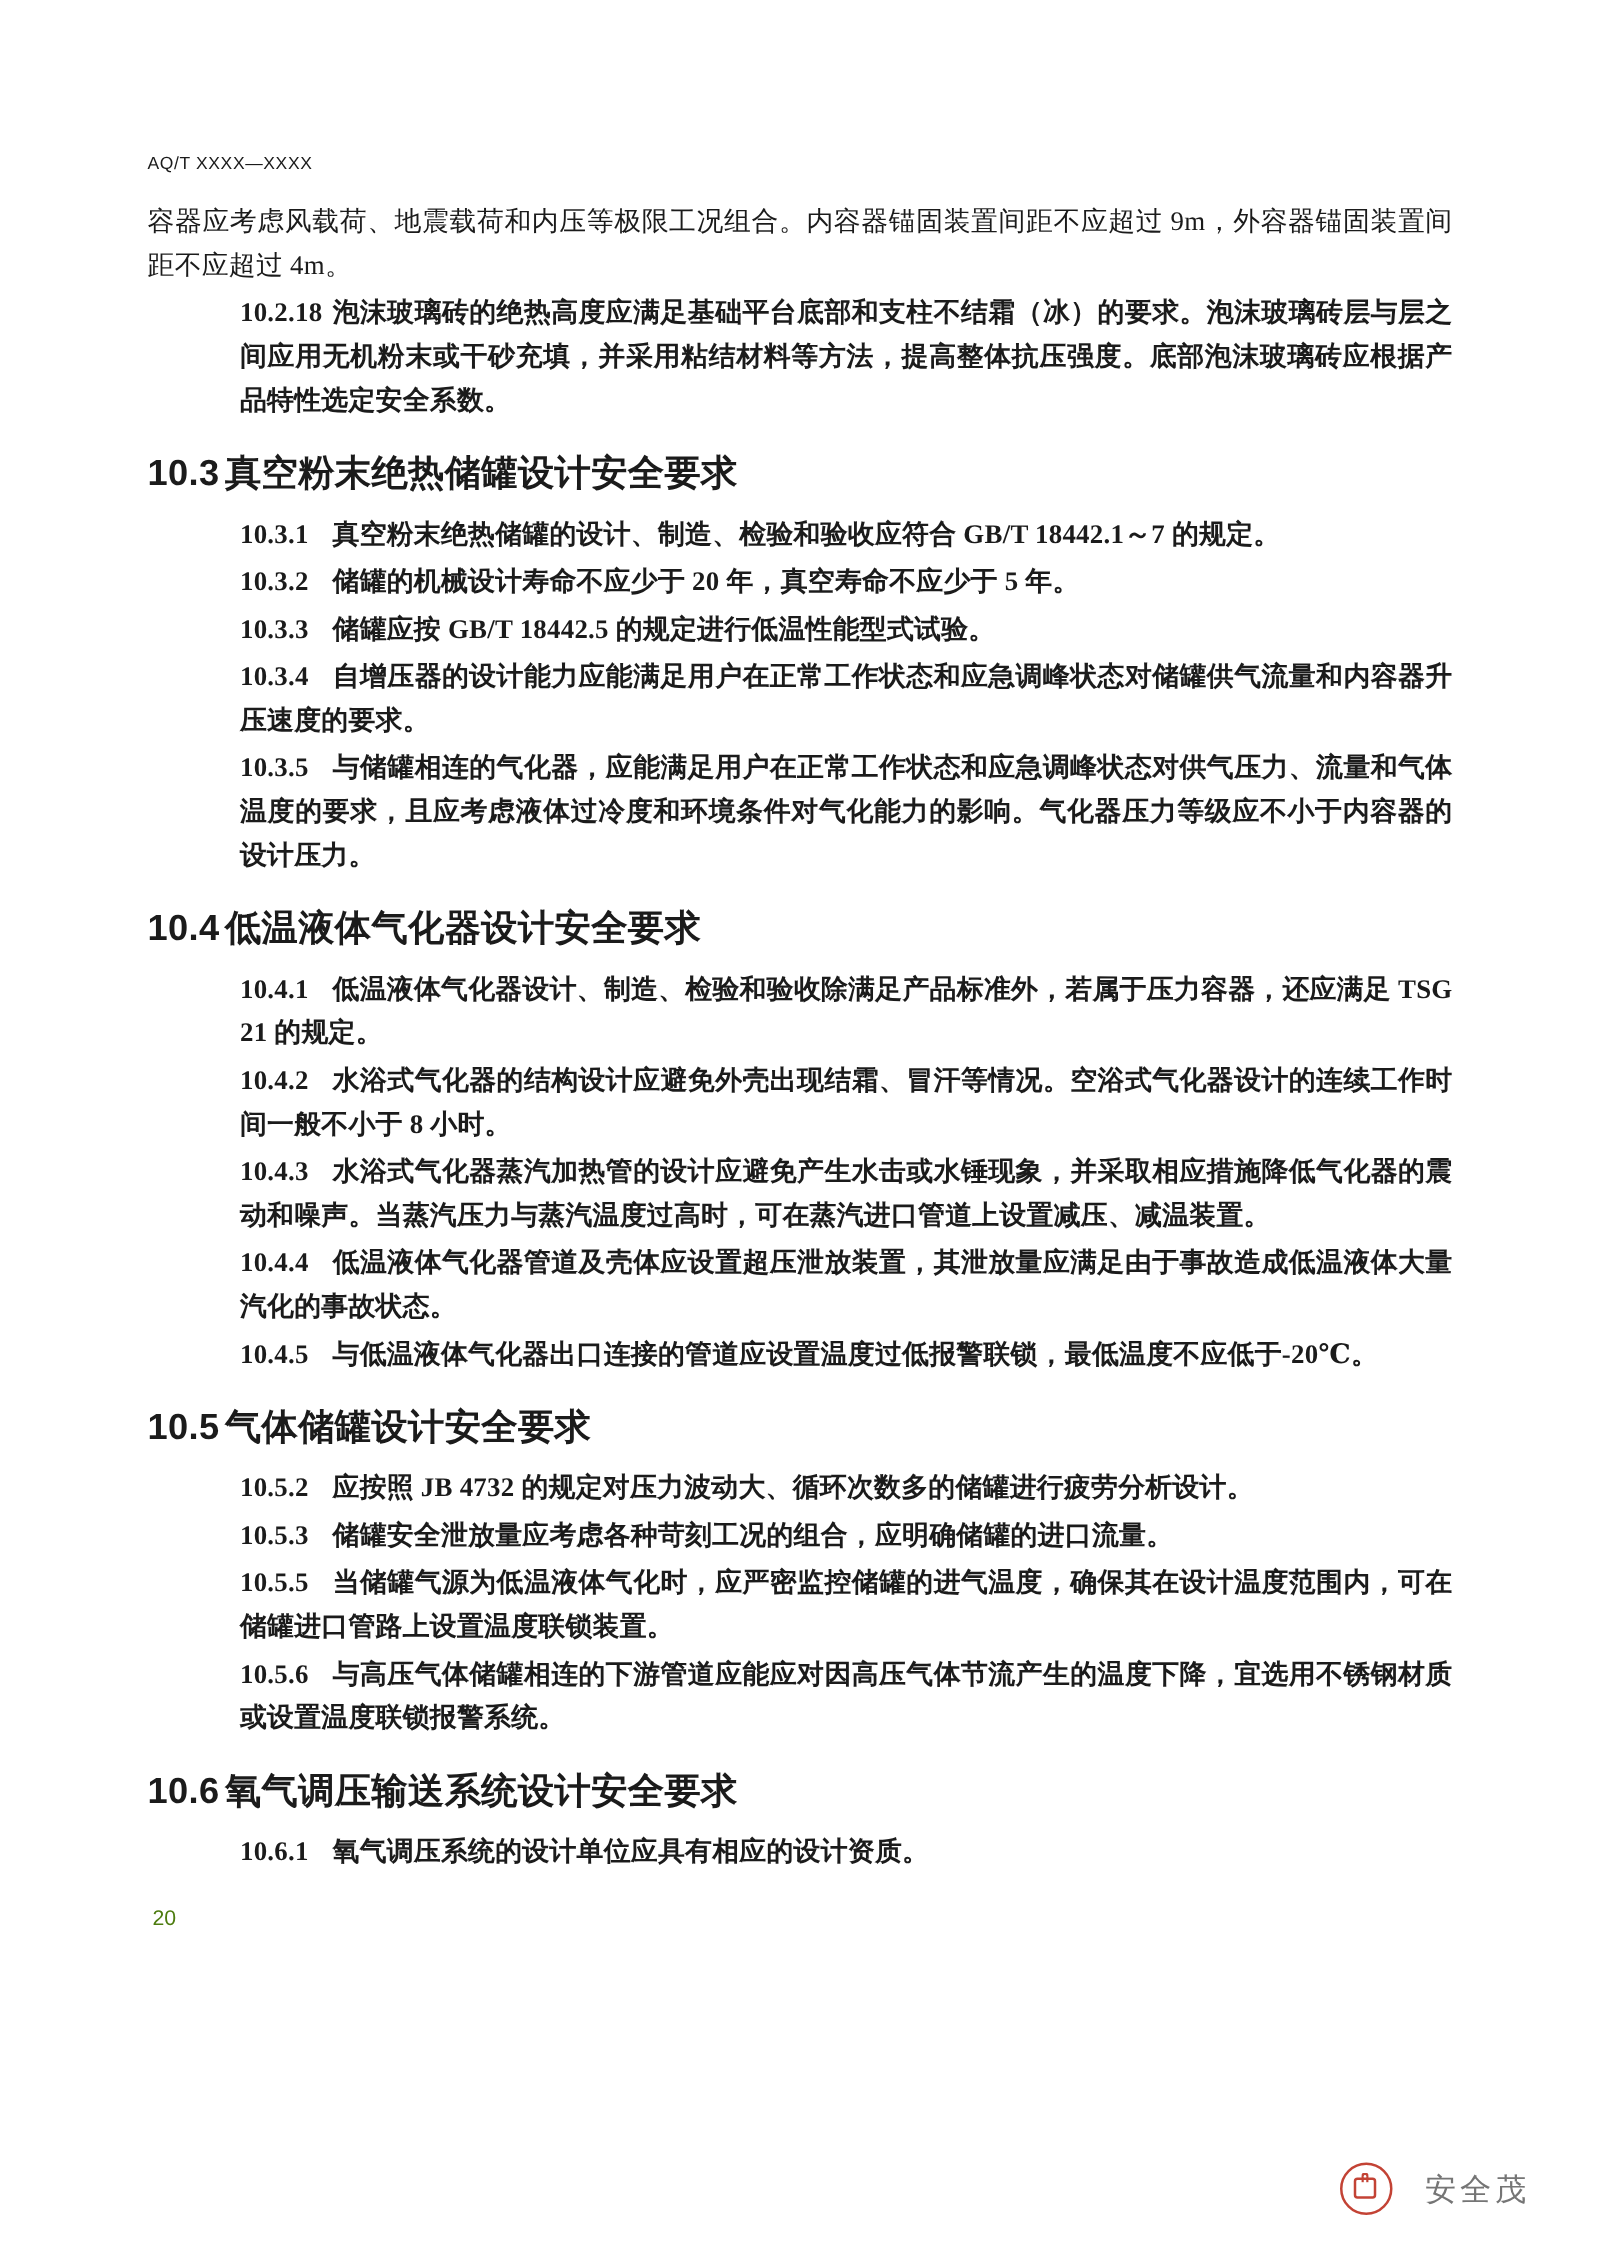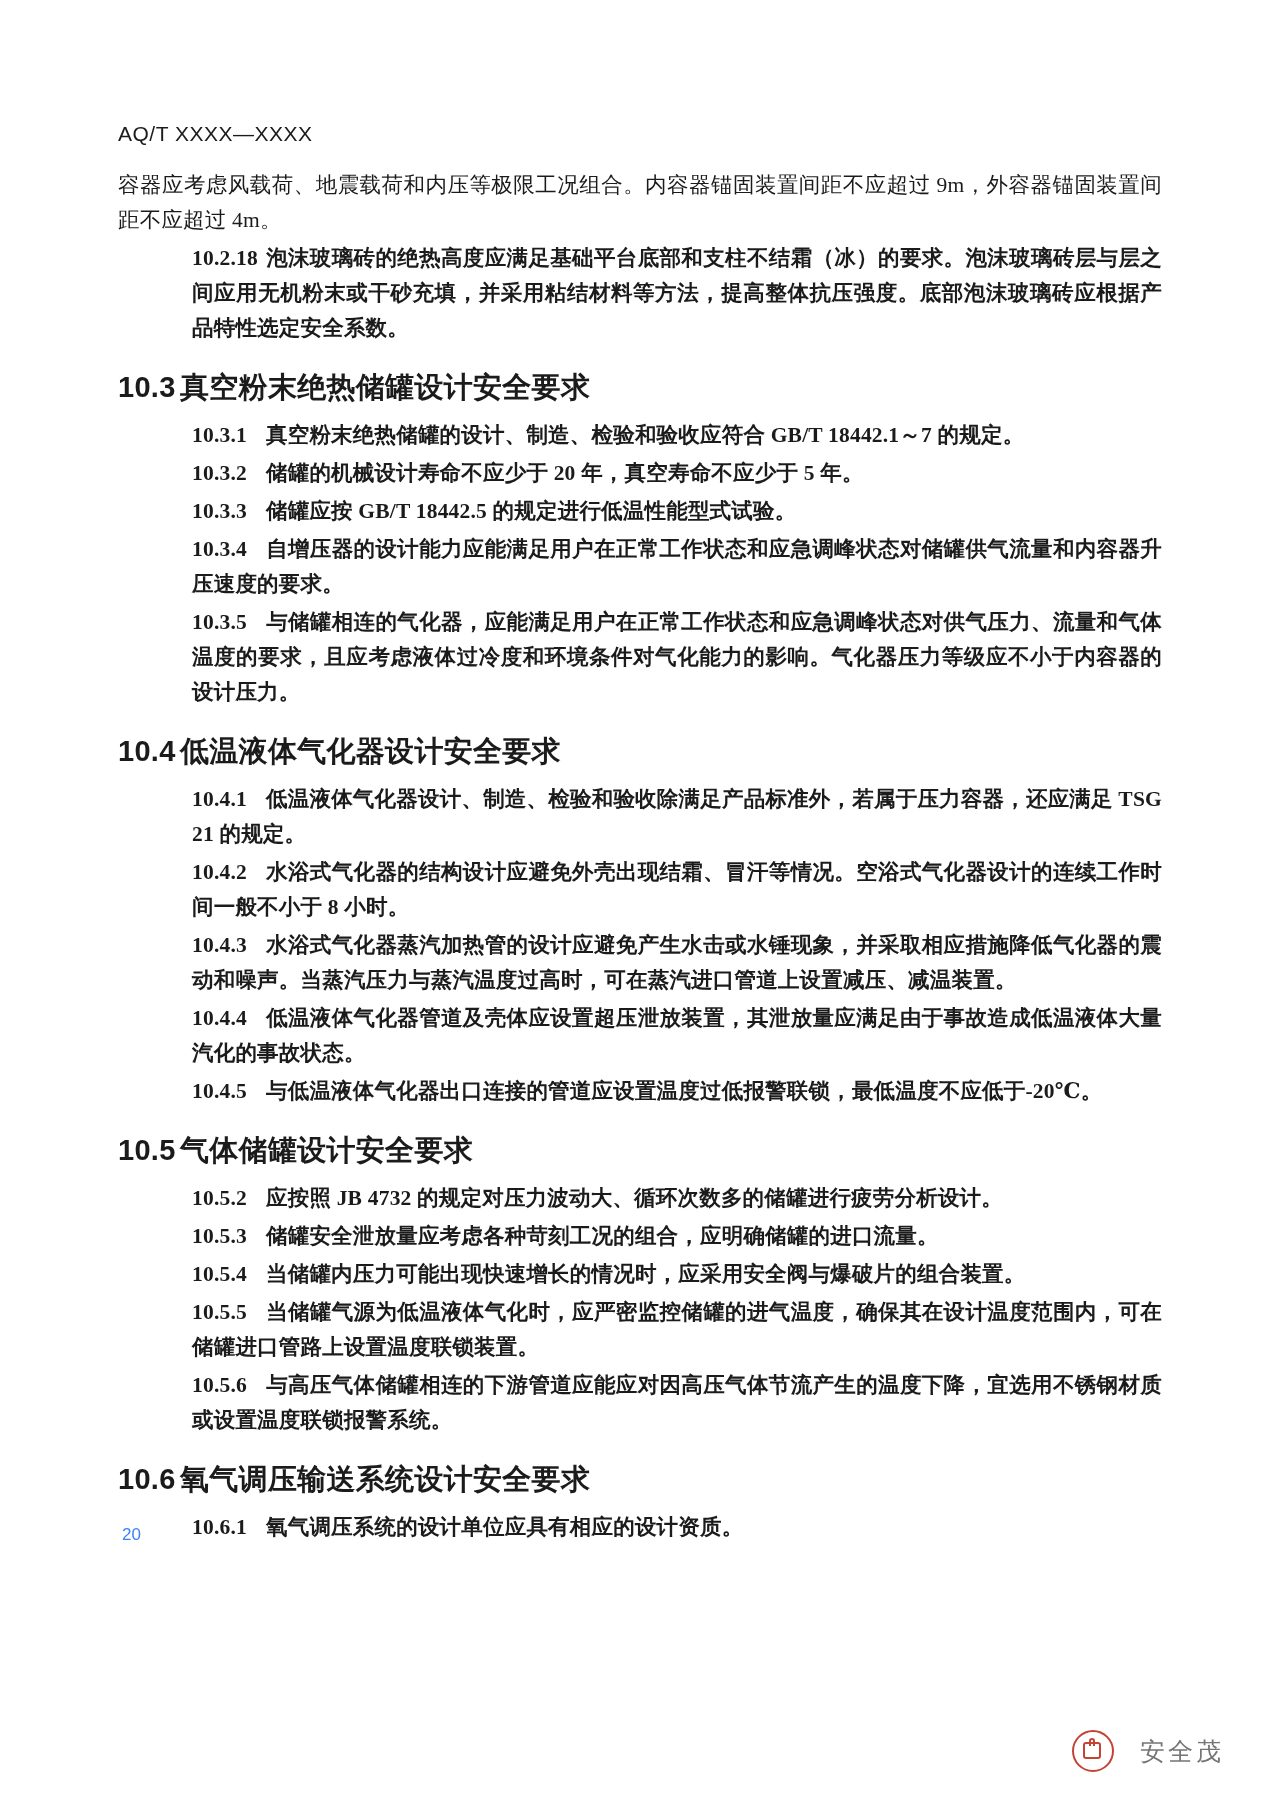--- a/index.html
+++ b/index.html
@@ -22,21 +22,21 @@
     height: 1810px;
   }
   .content {
     position: absolute;
     left: 118px;
     top: 122px;
     width: 1044px;
   }
   .header-code {
     font-family: "Liberation Sans", sans-serif;
-    font-size: 21px;
+    font-size: 14px;
     letter-spacing: 0.5px;
     color: #1b1b1b;
     margin-bottom: 22px;
   }
   p.body-text {
     font-size: 21.5px;
     line-height: 35px;
     margin: 0 0 3px 0;
     text-align: justify;
     text-justify: inter-ideograph;
@@ -72,21 +72,21 @@
   .hang {
     padding-left: 74px;
     text-indent: -74px;
   }
   .page-number {
     position: absolute;
     left: 122px;
     top: 1525px;
     font-family: "Liberation Sans", sans-serif;
     font-size: 17px;
-    color: #3b82f6;
+    color: #4d7c0f;
   }
   .watermark {
     position: absolute;
     right: 56px;
     bottom: 38px;
     display: flex;
     align-items: center;
     gap: 26px;
     opacity: 0.95;
   }
@@ -183,23 +183,20 @@
     <h2 class="section-heading">
       <span class="hnum">10.5</span><span>气体储罐设计安全要求</span>
     </h2>
     <p class="clause hang">
       <span class="num">10.5.2</span><span>应按照 JB 4732 的规定对压力波动大、循环次数多的储罐进行疲劳分析设计。</span>
     </p>
     <p class="clause hang">
       <span class="num">10.5.3</span><span>储罐安全泄放量应考虑各种苛刻工况的组合，应明确储罐的进口流量。</span>
     </p>
     <p class="clause hang">
-      <span class="num">10.5.4</span><span>当储罐内压力可能出现快速增长的情况时，应采用安全阀与爆破片的组合装置。</span>
-    </p>
-    <p class="clause hang">
       <span class="num">10.5.5</span><span>当储罐气源为低温液体气化时，应严密监控储罐的进气温度，确保其在设计温度范围内，可在储罐进口管路上设置温度联锁装置。</span>
     </p>
     <p class="clause hang">
       <span class="num">10.5.6</span><span>与高压气体储罐相连的下游管道应能应对因高压气体节流产生的温度下降，宜选用不锈钢材质或设置温度联锁报警系统。</span>
     </p>
 
     <h2 class="section-heading">
       <span class="hnum">10.6</span><span>氧气调压输送系统设计安全要求</span>
     </h2>
     <p class="clause hang">

